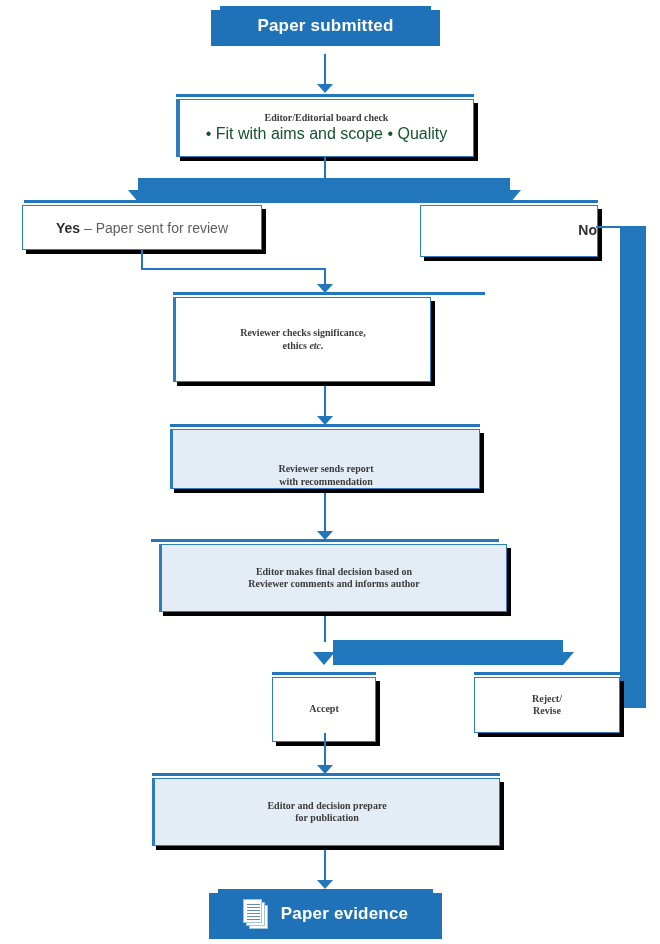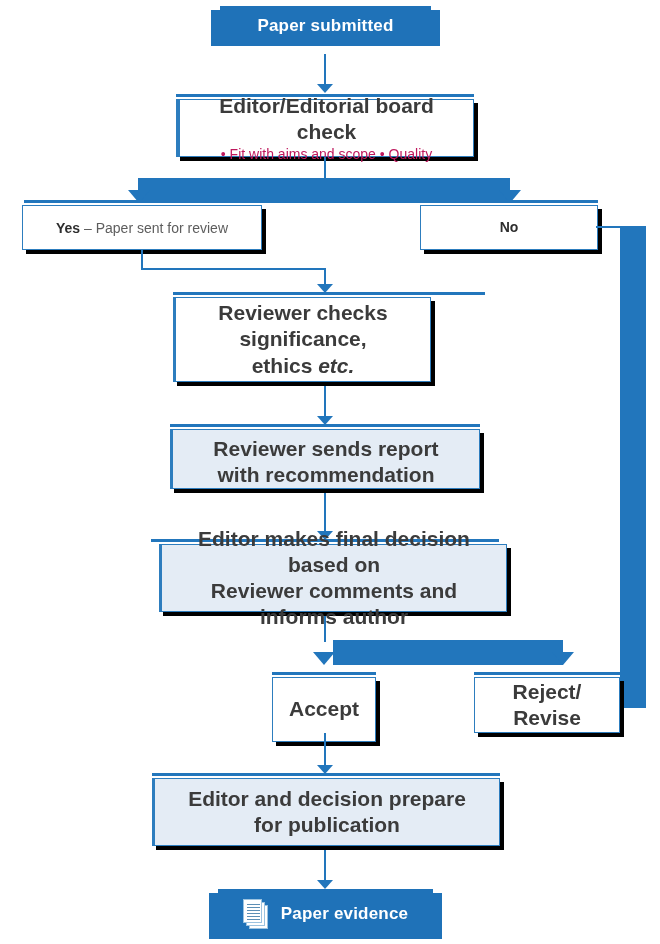--- a/index.html
+++ b/index.html
@@ -98,22 +98,22 @@
   }
   .ribbon-arrow-left{
     position:absolute;
     width:0;height:0;
     border-top:12px solid transparent;
     border-bottom:12px solid transparent;
     border-right:14px solid #2276bc;
   }
 
   
-  .t-title{font-size:21px;font-weight:bold;color:#3b3b3b;}
-  .t-sub{font-size:14px;font-weight:normal;color:#be185d;}
+  .t-title{font-size:10px;font-weight:bold;color:#3b3b3b;font-family:Liberation Serif, serif;}
+  .t-sub{font-size:16px;font-weight:normal;color:#14532d;}
   .lbl-strong{font-weight:bold;color:#2e2e2e;font-size:14px;}
   .lbl-weak{font-weight:normal;color:#5d5d5d;font-size:14px;}
   .ital{font-style:italic;}
   .inner{padding:0 10px;}
 
   
   .doc-icon{
     position:relative;
     width:26px;height:30px;
     margin-right:12px;
@@ -164,21 +164,21 @@
   <div class="ribbon-arrow-down" style="left:499px;top:190px;"></div>
 
   <div class="capbar" style="left:24px;top:200px;width:238px;"></div>
   <div class="node framed" style="left:22px;top:205px;width:240px;height:45px;">
     <div class="inner">
       <span class="lbl-strong">Yes</span><span class="lbl-weak"> – Paper sent for review</span>
     </div>
   </div>
 
   <div class="capbar" style="left:420px;top:200px;width:178px;"></div>
-  <div class="node framed" style="left:420px;top:205px;width:178px;height:45px;">
+  <div class="node framed" style="left:420px;top:205px;width:178px;height:52px;justify-content:flex-end;">
     <span class="lbl-strong">No</span>
   </div>
 
   <div class="vline" style="left:141px;top:250px;height:20px;"></div>
   <div class="hline" style="left:141px;top:268px;width:185px;"></div>
   <div class="vline" style="left:324px;top:268px;height:18px;"></div>
   <div class="arrow-down" style="left:317px;top:284px;"></div>
 
   <div class="hline" style="left:596px;top:226px;width:26px;"></div>
   <div class="ribbon-v" style="left:620px;top:226px;width:26px;height:482px;"></div>

